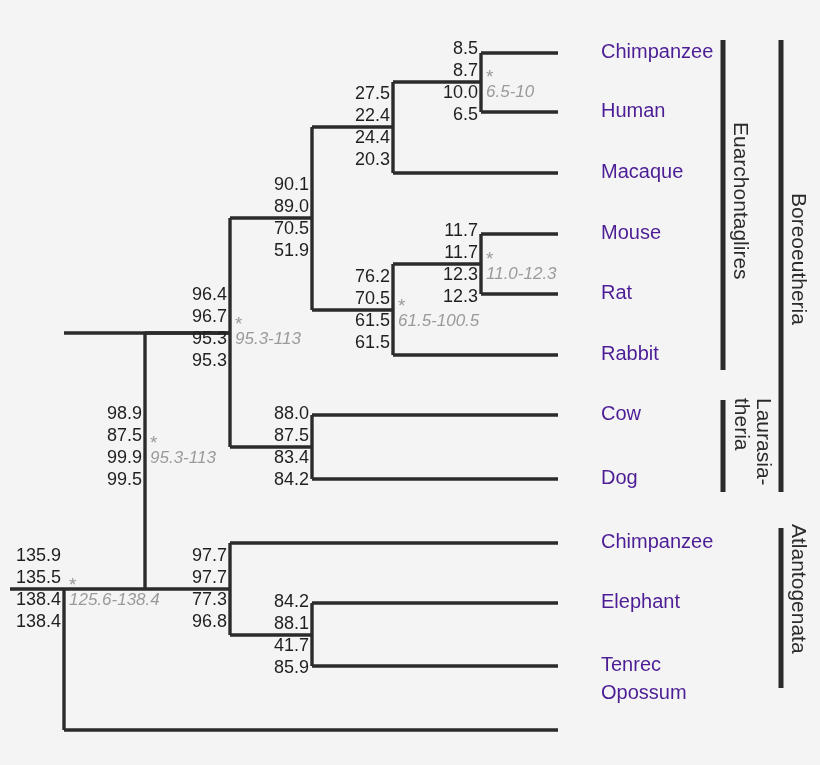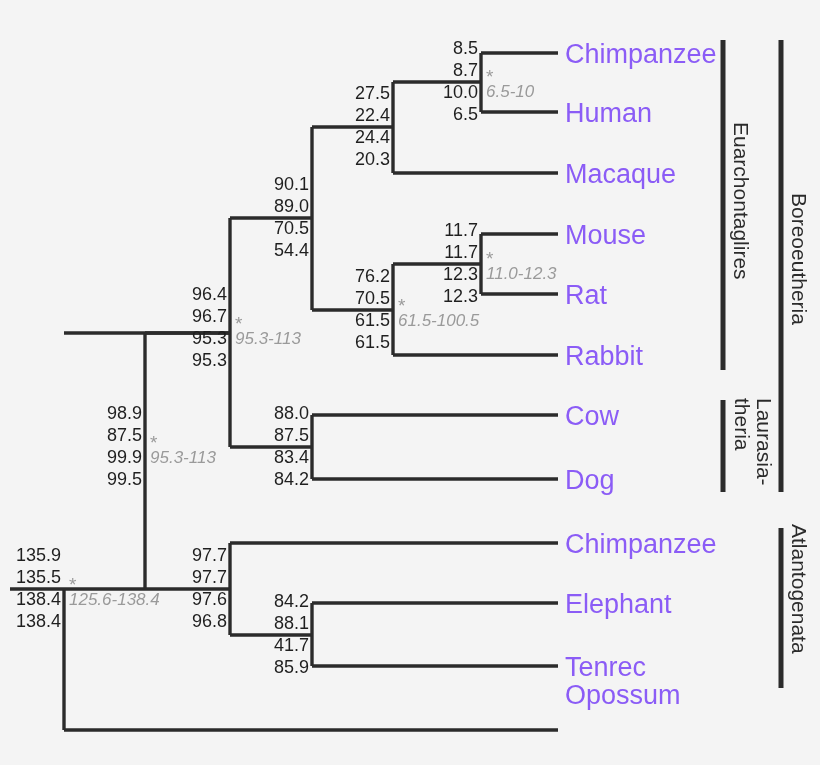--- a/index.html
+++ b/index.html
@@ -17,24 +17,25 @@
   }
   #tree-svg {
     position: absolute;
     left: 0;
     top: 0;
     width: 820px;
     height: 765px;
   }
   .tip-label {
     position: absolute;
-    font-size: 27px;
-    color: #8b5cf6;
+    font-size: 20px;
+    color: #4c1d95;
     white-space: nowrap;
     line-height: 1;
+    margin-left: 36px;
   }
   .node-stats {
     position: absolute;
     font-size: 18px;
     color: #1f1f1f;
     line-height: 1.14;
     text-align: right;
     white-space: nowrap;
   }
   .node-stats div { height: 22px; }
@@ -171,21 +172,21 @@
     <div>27.5</div>
     <div>22.4</div>
     <div>24.4</div>
     <div>20.3</div>
   </div>
 
   <div class="node-stats" style="left:209px; top:174px; width:100px;">
     <div>90.1</div>
     <div>89.0</div>
     <div>70.5</div>
-    <div>54.4</div>
+    <div>51.9</div>
   </div>
 
   <div class="node-stats" style="left:378px; top:220px; width:100px;">
     <div>11.7</div>
     <div>11.7</div>
     <div>12.3</div>
     <div>12.3</div>
   </div>
   <div class="calib" style="left:486px; top:252px;">
     <span class="star">*</span>
@@ -228,21 +229,21 @@
     <div>99.5</div>
   </div>
   <div class="calib" style="left:150px; top:436px;">
     <span class="star">*</span>
     <span>95.3-113</span>
   </div>
 
   <div class="node-stats" style="left:127px; top:545px; width:100px;">
     <div>97.7</div>
     <div>97.7</div>
-    <div>97.6</div>
+    <div>77.3</div>
     <div>96.8</div>
   </div>
 
   <div class="node-stats" style="left:209px; top:591px; width:100px;">
     <div>84.2</div>
     <div>88.1</div>
     <div>41.7</div>
     <div>85.9</div>
   </div>
 

